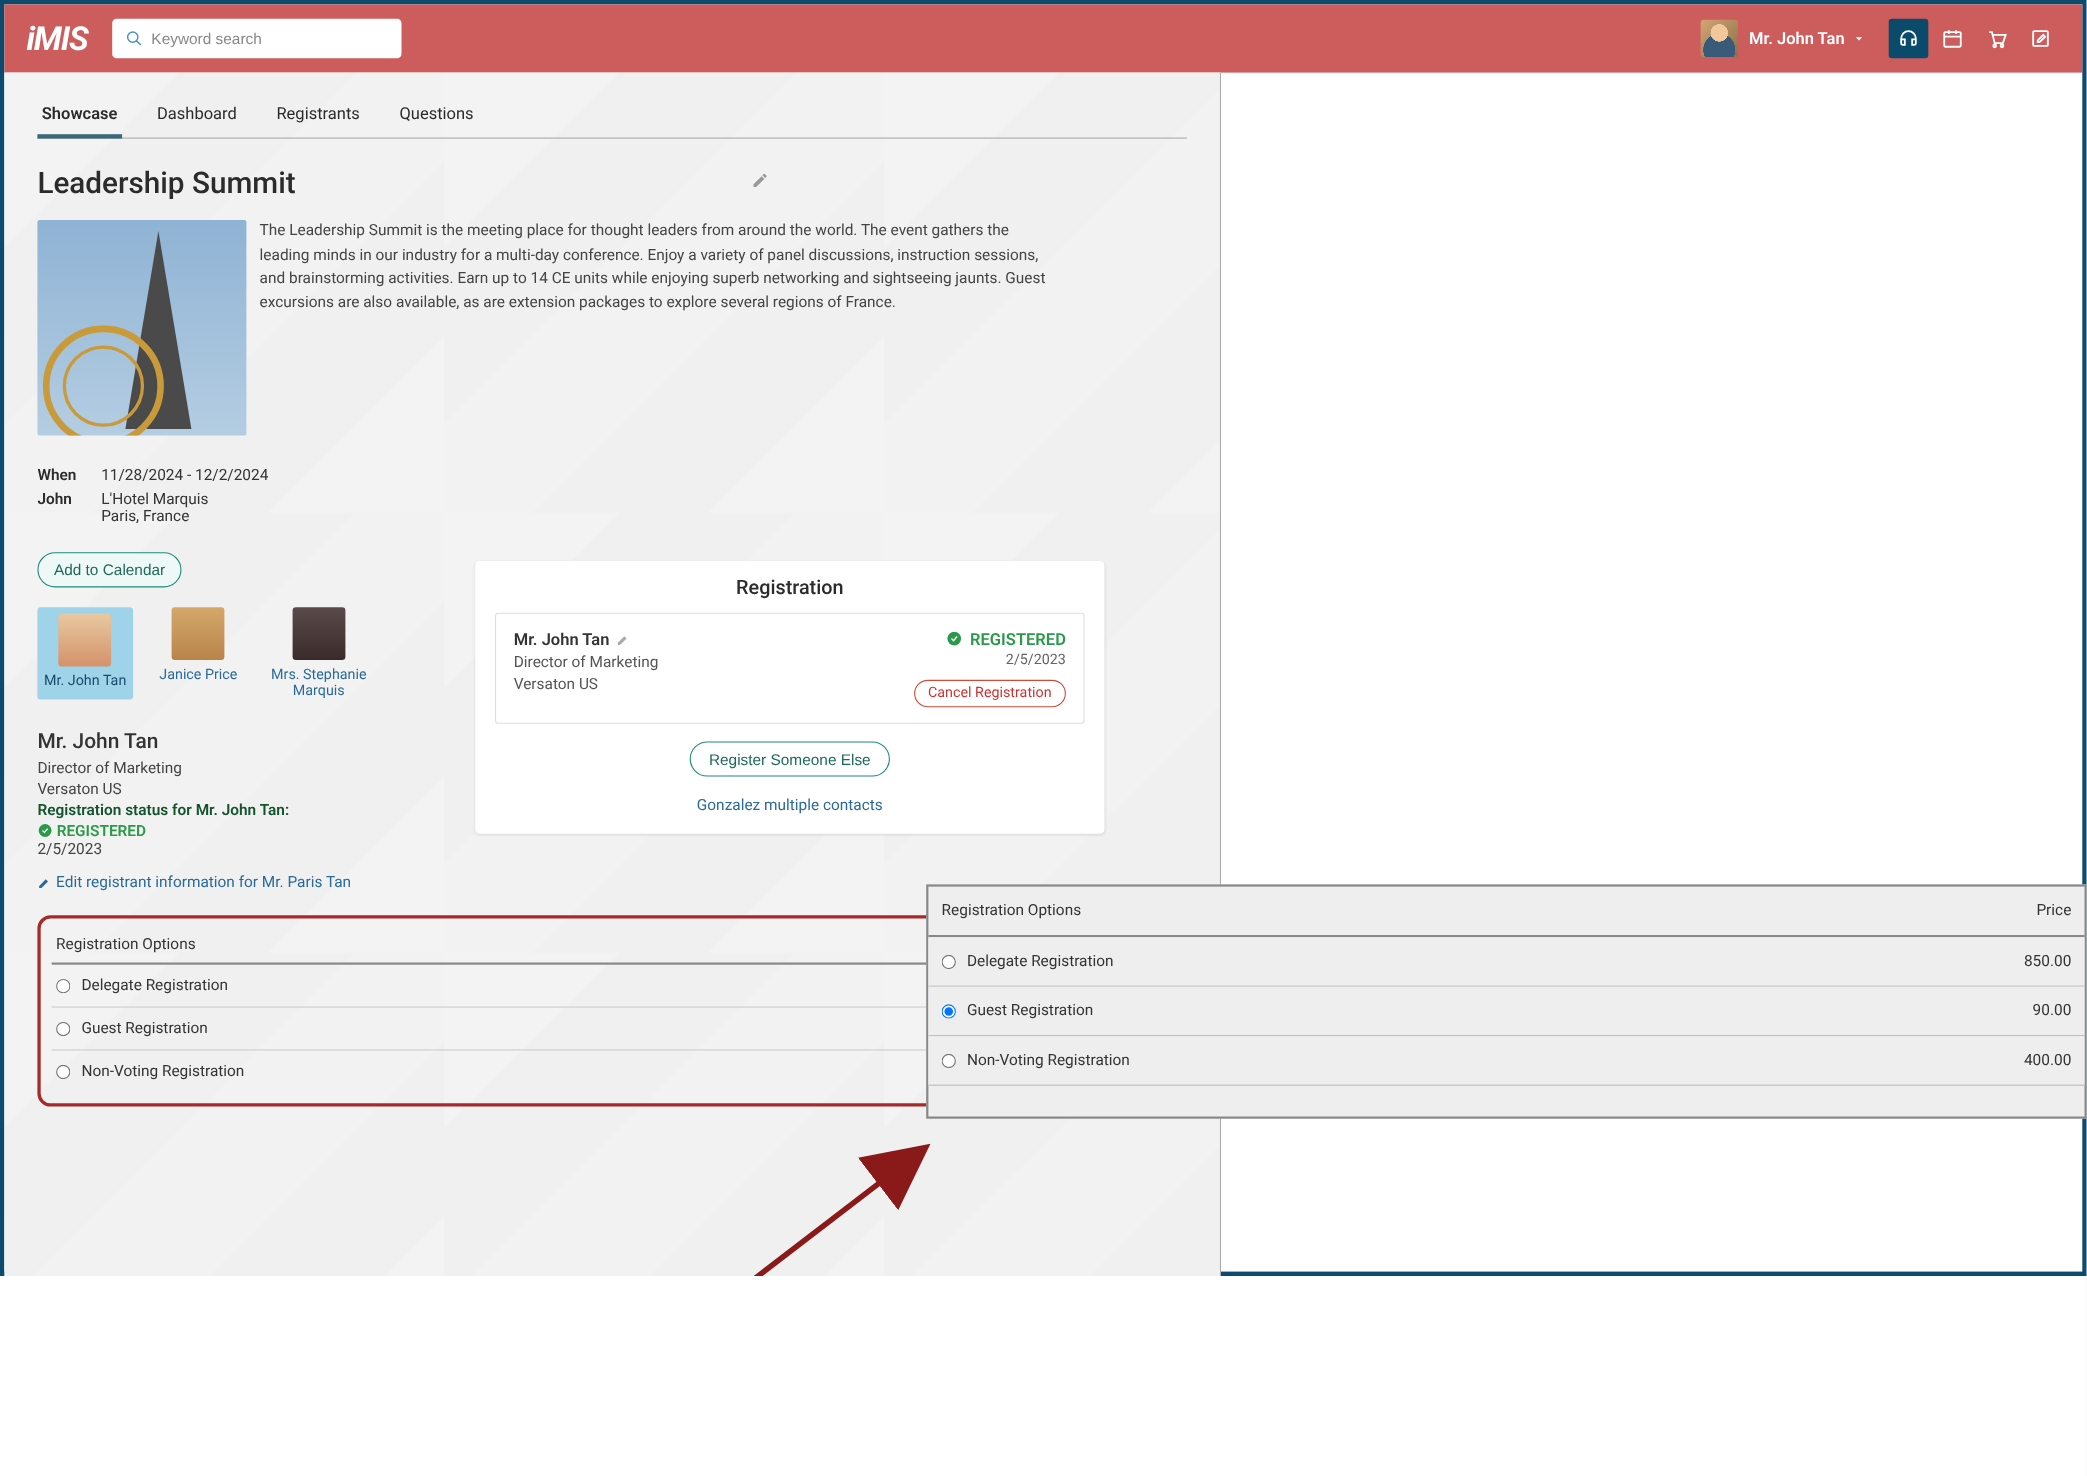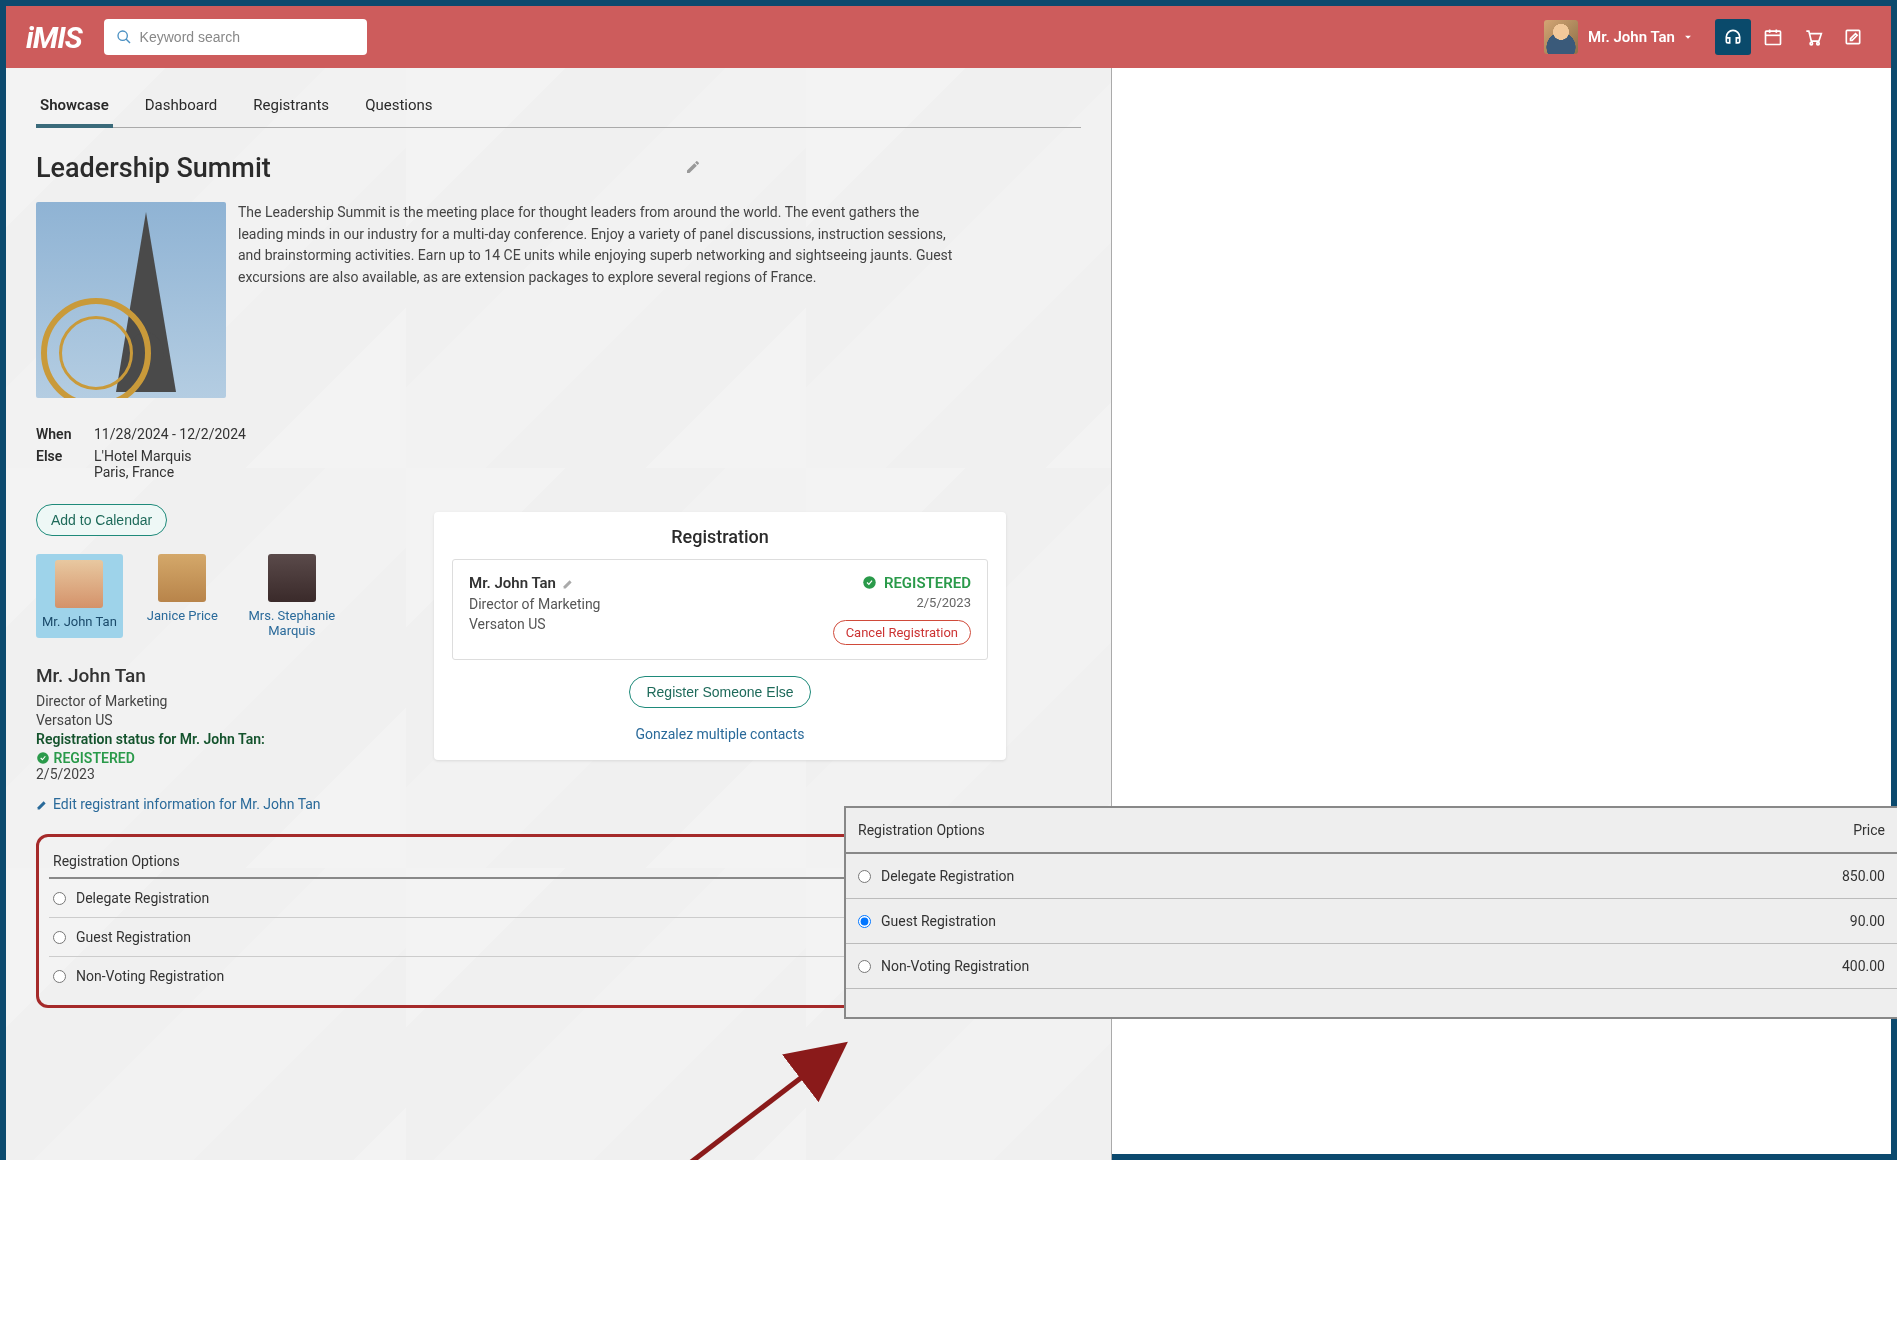--- a/index.html
+++ b/index.html
@@ -1,17 +1,17 @@
 <!DOCTYPE html>
 <html><head>
 <meta charset="utf-8">
 <style>
 * { box-sizing: border-box; margin: 0; padding: 0; }
 body { font-family: -apple-system, "Segoe UI", Roboto, Arial, sans-serif; background: #fff; color: #333; font-size: 14px; }
-.page-wrap { width: 1897px; height: 1160px; position: relative; border: 6px solid #0c4a6e; }
+.page-wrap { width: 1897px; height: 1160px; position: relative; border: 4px solid #0c4a6e; }
 
 
 .topbar { background: #cd5c5c; height: 62px; display: flex; align-items: center; padding: 0 20px; }
 .logo { color: #fff; font-weight: 700; font-size: 30px; font-style: italic; margin-right: 22px; letter-spacing: -1px; }
 .search-box { background: #fff; border-radius: 4px; width: 263px; height: 36px; display: flex; align-items: center; padding: 0 12px; }
 .search-box svg { flex: 0 0 auto; }
 .search-box input { border: none; outline: none; font-size: 14px; color: #333; margin-left: 8px; width: 100%; }
 .search-box input::placeholder { color: #888; }
 .topbar-spacer { flex: 1; }
 .user-chip { display: flex; align-items: center; color: #fff; font-weight: 600; font-size: 15px; margin-right: 16px; cursor: pointer; }
@@ -186,21 +186,21 @@
         </div>
         <div class="event-desc">The Leadership Summit is the meeting place for thought leaders from around the world. The event gathers the leading minds in our industry for a multi-day conference. Enjoy a variety of panel discussions, instruction sessions, and brainstorming activities. Earn up to 14 CE units while enjoying superb networking and sightseeing jaunts. Guest excursions are also available, as are extension packages to explore several regions of France.</div>
       </div>
 
       <div class="meta-block">
         <div class="meta-row">
           <div class="meta-label">When</div>
           <div class="meta-val">11/28/2024 - 12/2/2024</div>
         </div>
         <div class="meta-row">
-          <div class="meta-label">Else</div>
+          <div class="meta-label">John</div>
           <div class="meta-val">
             <div>L'Hotel Marquis</div>
             <div>Paris, France</div>
           </div>
         </div>
         <button class="add-cal">Add to Calendar</button>
       </div>
 
       <div class="people-row">
         <div class="person-card selected">
@@ -227,21 +227,21 @@
               <circle cx="12" cy="12" r="10"></circle>
               <path d="M8 12l3 3 5-6" stroke="#fff" stroke-width="2" fill="none"></path>
             </svg>
           <span>REGISTERED</span>
         </div>
         <div class="line">2/5/2023</div>
         <div class="edit-link">
           <svg width="13" height="13" viewBox="0 0 24 24" fill="#2a6a9a">
               <path d="M3 17.25V21h3.75L17.81 9.94l-3.75-3.75L3 17.25z"></path>
             </svg>
-          <span>Edit registrant information for Mr. John Tan</span>
+          <span>Edit registrant information for Mr. Paris Tan</span>
         </div>
       </div>
 
       <div class="opts-box">
         <div class="opts-head">
           <div class="oh-label">Registration Options</div>
           <div class="oh-price">Price</div>
         </div>
         <label class="opt-row">
           <input type="radio" name="opt1" style="">

